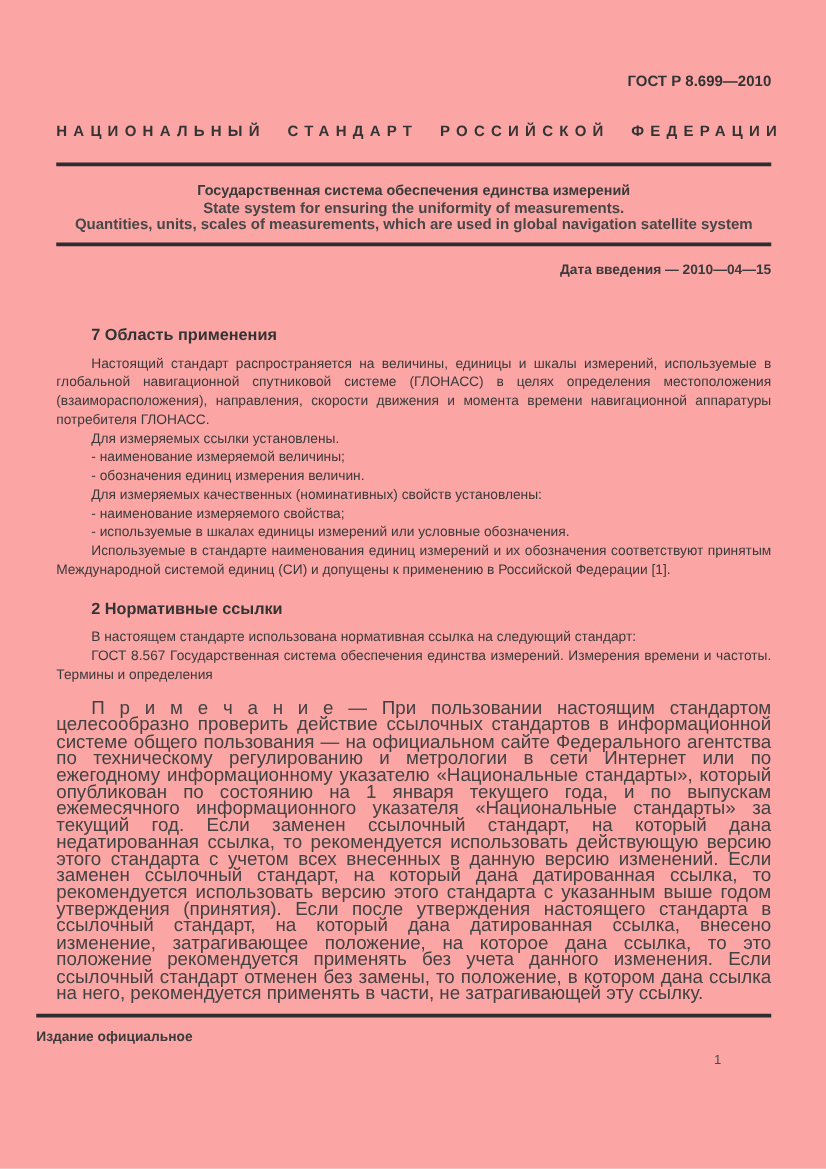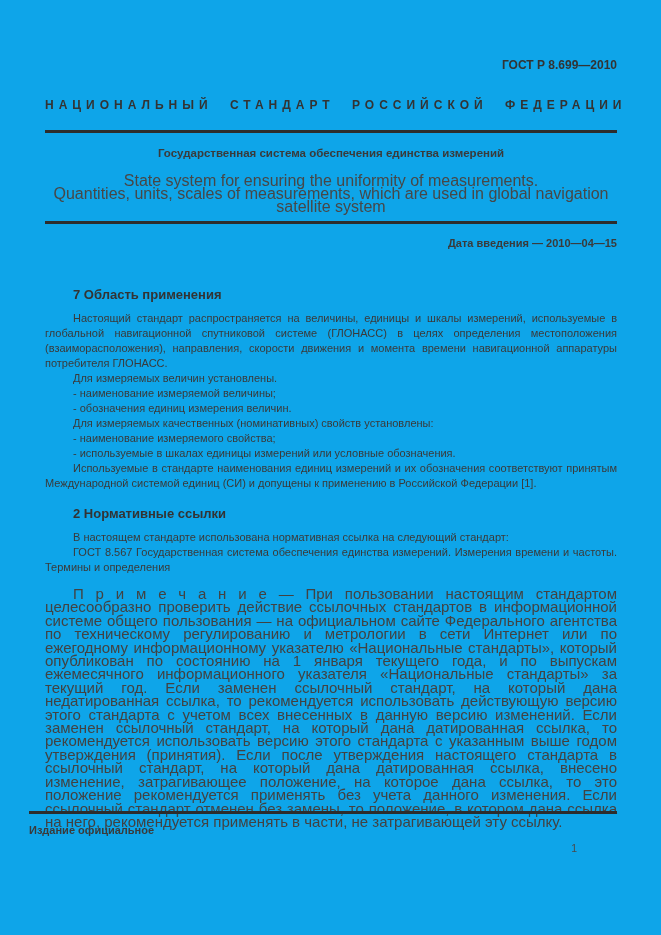--- a/index.html
+++ b/index.html
@@ -6,21 +6,21 @@
     margin: 0;
     padding: 0;
     background: #e9e8e6;
     font-family: "Liberation Sans", sans-serif;
   }
   .page {
     position: relative;
     width: 661px;
     height: 935px;
     margin: 0 auto;
-    background: #0ea5e9;
+    background: #fca5a5;
     color: #3a3a3a;
     box-sizing: border-box;
     padding: 0 44px 0 45px;
     overflow: hidden;
   }
   .doc-code {
     padding-top: 58px;
     text-align: right;
     font-weight: bold;
     font-size: 12px;
@@ -51,25 +51,25 @@
     line-height: 14px;
   }
   .title-main {
     margin-top: 11px;
     text-align: center;
     font-weight: bold;
     font-size: 12px;
     line-height: 16px;
   }
   .title-en {
-    margin-top: 14px;
     text-align: center;
-    font-size: 16px;
+    font-size: 12px;
     line-height: 13px;
     color: #474747;
+    font-weight: bold;
   }
   .rule2 {
     margin-top: 8px;
     height: 3px;
     background: #2d2d2d;
   }
   .intro-date {
     margin-top: 12px;
     text-align: right;
     font-weight: bold;
@@ -149,21 +149,21 @@
   </div>
 
   <div class="rule2"></div>
 
   <div class="intro-date">Дата введения — 2010—04—15</div>
 
   <div class="sec-heading">7  Область применения</div>
 
   <div class="body-text">
     <div class="para">Настоящий стандарт распространяется на величины, единицы и шкалы измерений, используемые в глобальной навигационной спутниковой системе (ГЛОНАСС) в целях определения местоположения (взаиморасположения), направления, скорости движения и момента времени навигационной аппаратуры потребителя ГЛОНАСС.</div>
-    <div class="line">Для измеряемых величин установлены.</div>
+    <div class="line">Для измеряемых ссылки установлены.</div>
     <div class="line">-  наименование измеряемой величины;</div>
     <div class="line">-  обозначения единиц измерения величин.</div>
     <div class="line">Для измеряемых качественных (номинативных) свойств установлены:</div>
     <div class="line">-  наименование измеряемого свойства;</div>
     <div class="line">-  используемые в шкалах единицы измерений или условные обозначения.</div>
     <div class="para" style="margin-top:0;">Используемые в стандарте наименования единиц измерений и их обозначения соответствуют принятым Международной системой единиц (СИ) и допущены к применению в Российской Федерации [1].</div>
   </div>
 
   <div class="sec-heading second">2  Нормативные ссылки</div>
 

